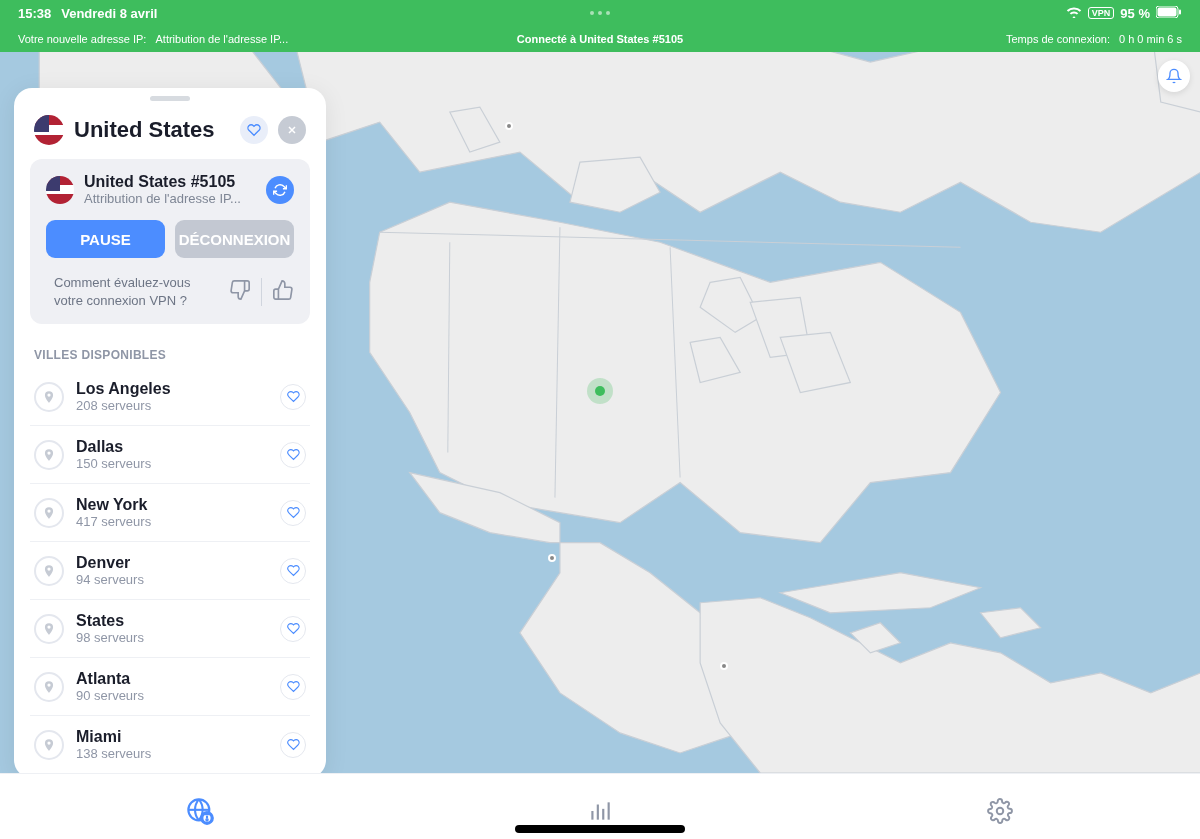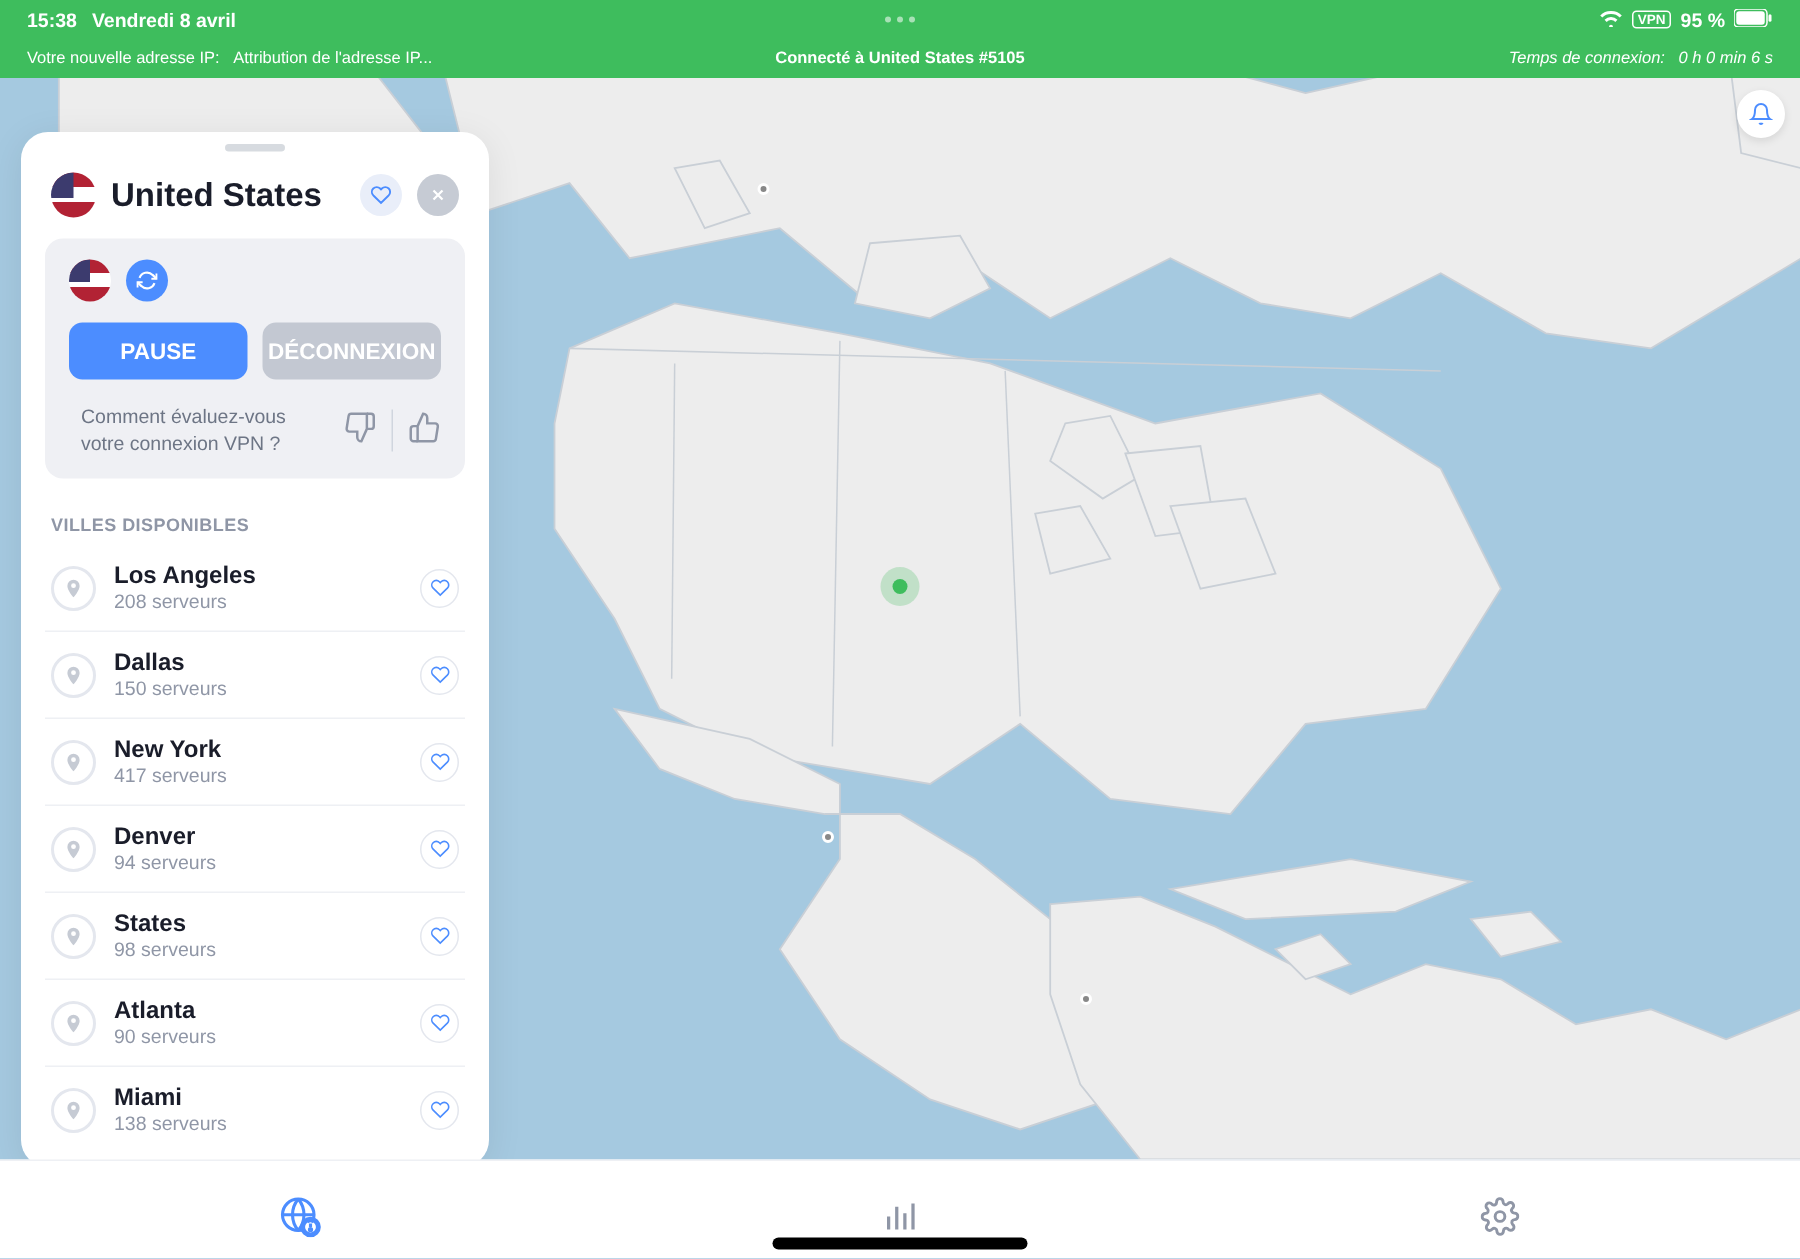--- a/index.html
+++ b/index.html
@@ -7,21 +7,21 @@
 
 .status-bar { background: #3EBD5D; height: 26px; display: flex; align-items: center; padding: 0 18px; color: #fff; font-size: 13px; font-weight: 600; }
 .status-left { flex: 1; display: flex; gap: 10px; }
 .status-center { flex: 1; display: flex; justify-content: center; gap: 4px; }
 .dot { width: 4px; height: 4px; border-radius: 50%; background: rgba(255,255,255,0.55); }
 .status-right { flex: 1; display: flex; justify-content: flex-end; align-items: center; gap: 6px; }
 
 .info-bar { background: #3EBD5D; height: 26px; display: flex; align-items: center; padding: 0 18px; color: #fff; font-size: 11px; }
 .info-left { flex: 1; }
 .info-center { flex: 1; text-align: center; font-weight: 600; }
-.info-right { flex: 1; text-align: right; font-style: italic; }
+.info-right { flex: 1; text-align: right; }
 
 .map-container { position: absolute; top: 52px; left: 0; right: 0; bottom: 66px; background: #a5c9e0; }
 .map-container svg { width: 100%; height: 100%; }
 
 .bell-btn { position: absolute; top: 60px; right: 10px; width: 32px; height: 32px; border-radius: 50%; background: #fff; display: flex; align-items: center; justify-content: center; box-shadow: 0 2px 6px rgba(0,0,0,0.1); }
 
 .side-panel { position: absolute; top: 88px; left: 14px; width: 312px; height: 690px; background: #fff; border-radius: 18px; box-shadow: 0 4px 24px rgba(0,0,0,0.08); padding: 16px; display: flex; flex-direction: column; overflow: hidden; }
 .drag-handle { width: 40px; height: 5px; background: #d7dbe0; border-radius: 3px; margin: -8px auto 10px auto; }
 
 .panel-header { display: flex; align-items: center; gap: 10px; margin: 4px 4px 14px 4px; }
@@ -166,20 +166,24 @@
     <div class="circ-btn close">
       <svg width="12" height="12" viewBox="0 0 24 24" fill="none" stroke="currentColor" stroke-width="3">
           <path d="M18 6L6 18M6 6l12 12"></path>
         </svg>
     </div>
   </div>
 
   <div class="conn-card">
     <div class="conn-top">
       <div class="flag-med"></div>
+      <div class="conn-info">
+        <div class="conn-name">United States #5105</div>
+        <div class="conn-sub">Attribution de l'adresse IP...</div>
+      </div>
       <div class="refresh-btn">
         <svg width="14" height="14" viewBox="0 0 24 24" fill="none" stroke="#fff" stroke-width="2.5">
             <path d="M23 4v6h-6"></path>
             <path d="M1 20v-6h6"></path>
             <path d="M3.5 9a9 9 0 0114.9-3.4L23 10M1 14l4.6 4.4A9 9 0 0020.5 15"></path>
           </svg>
       </div>
     </div>
     <div class="btn-row">
       <button class="btn btn-primary">PAUSE</button>

